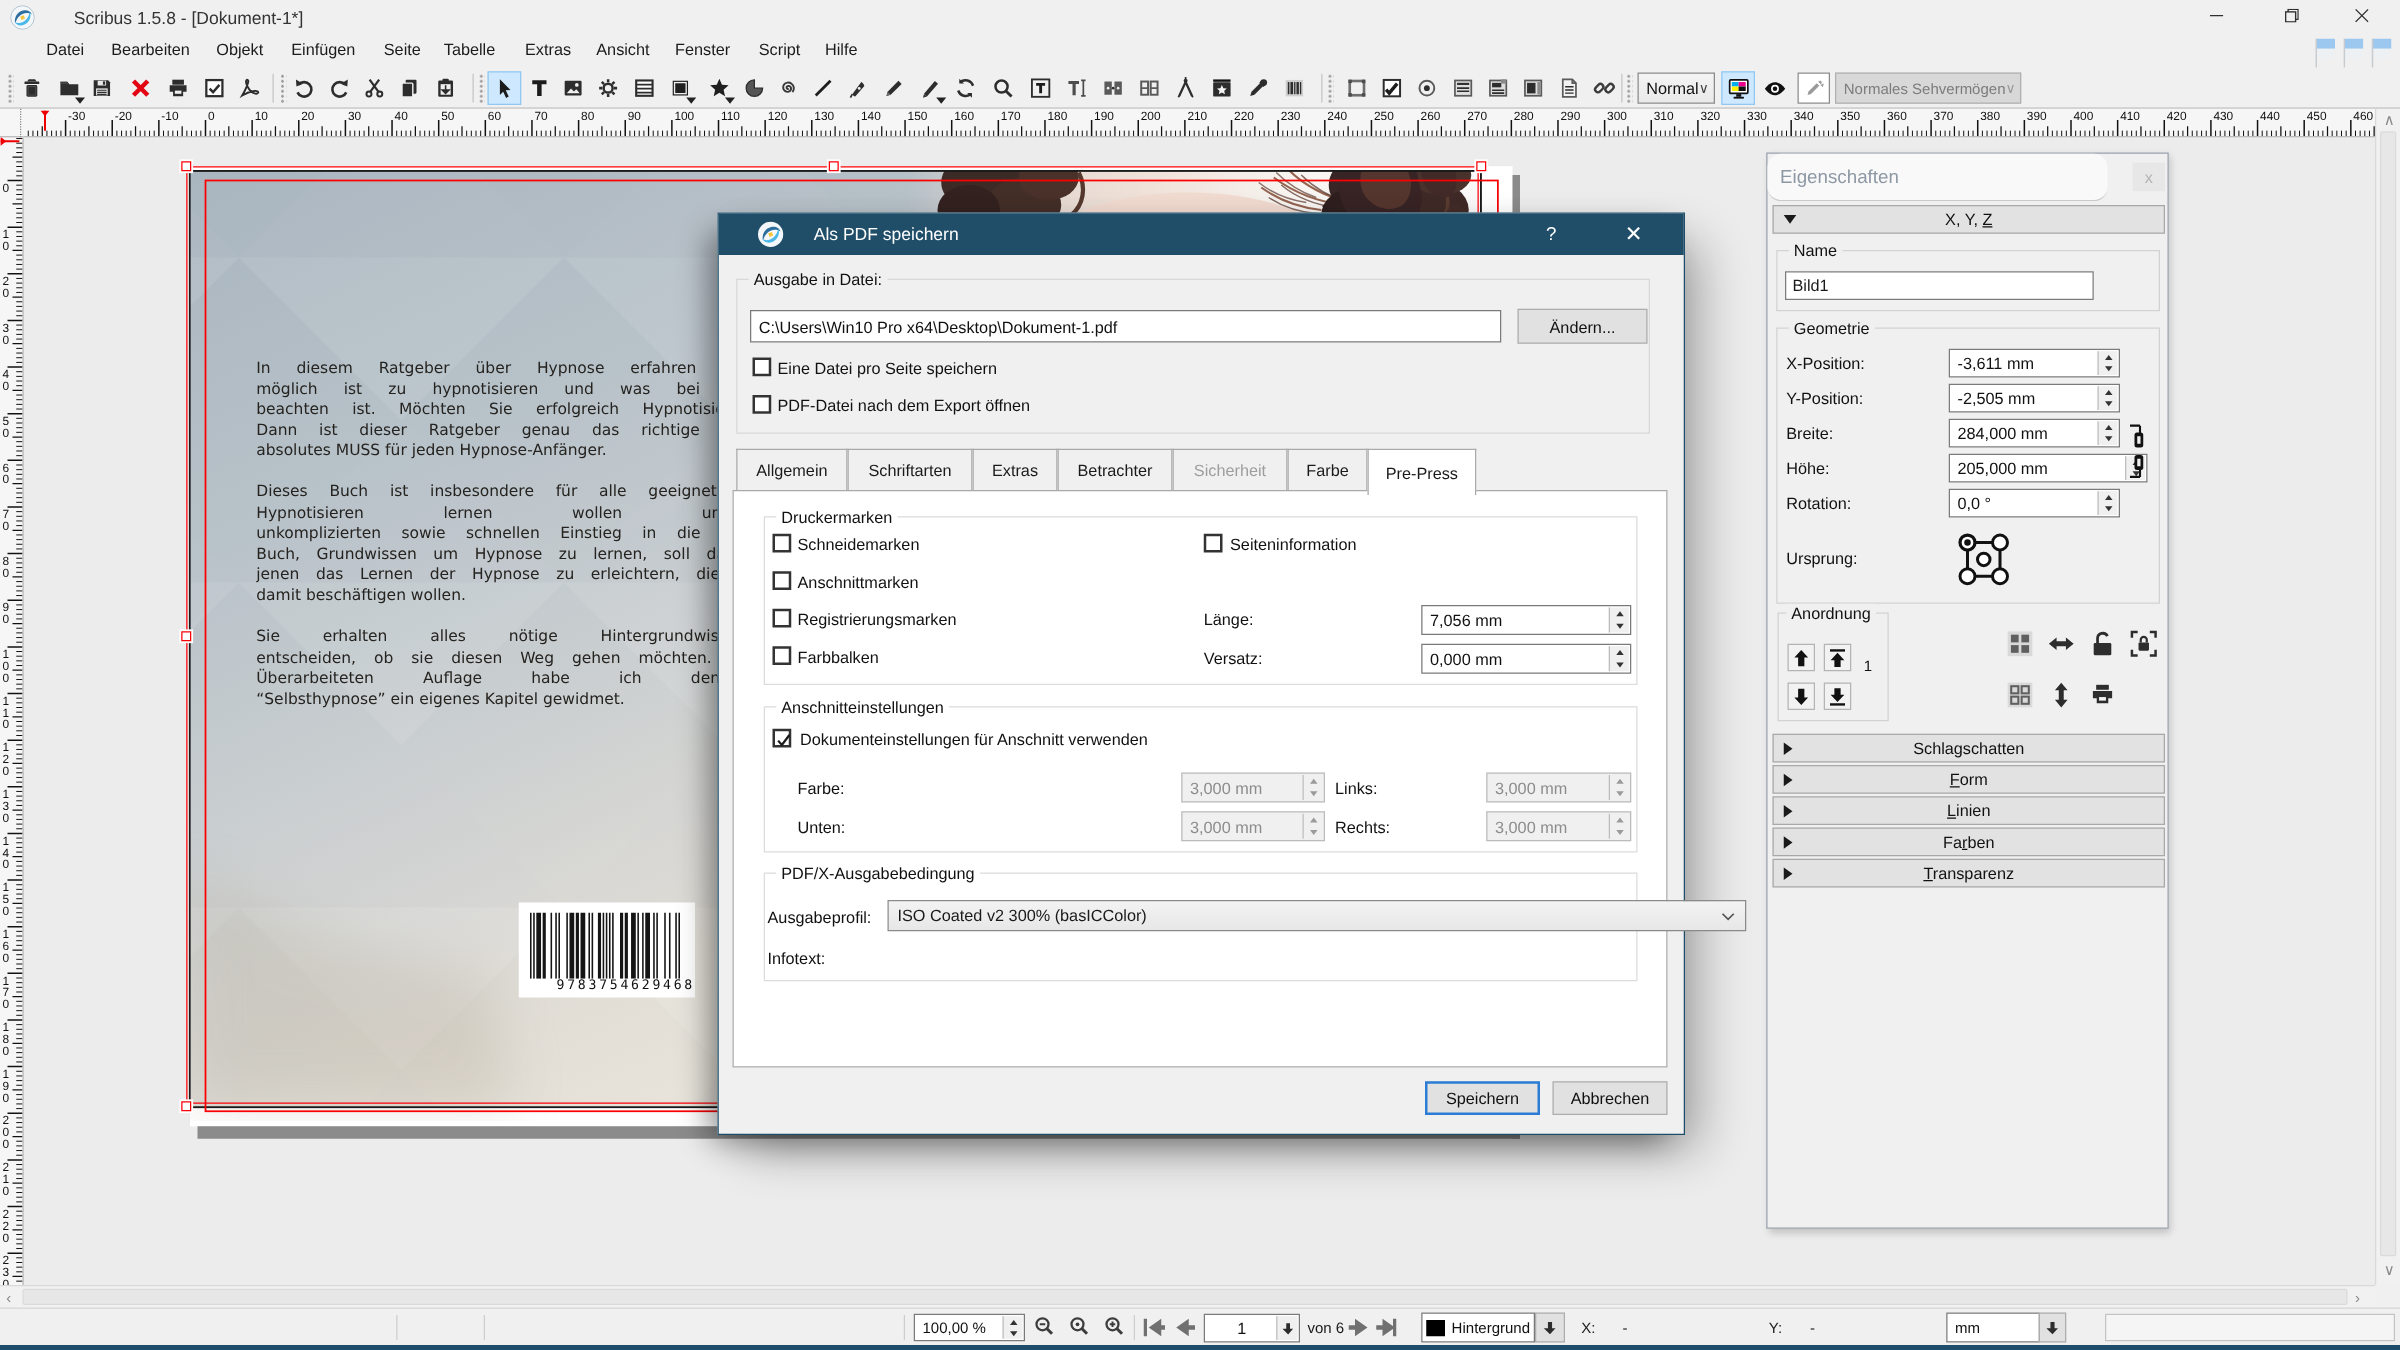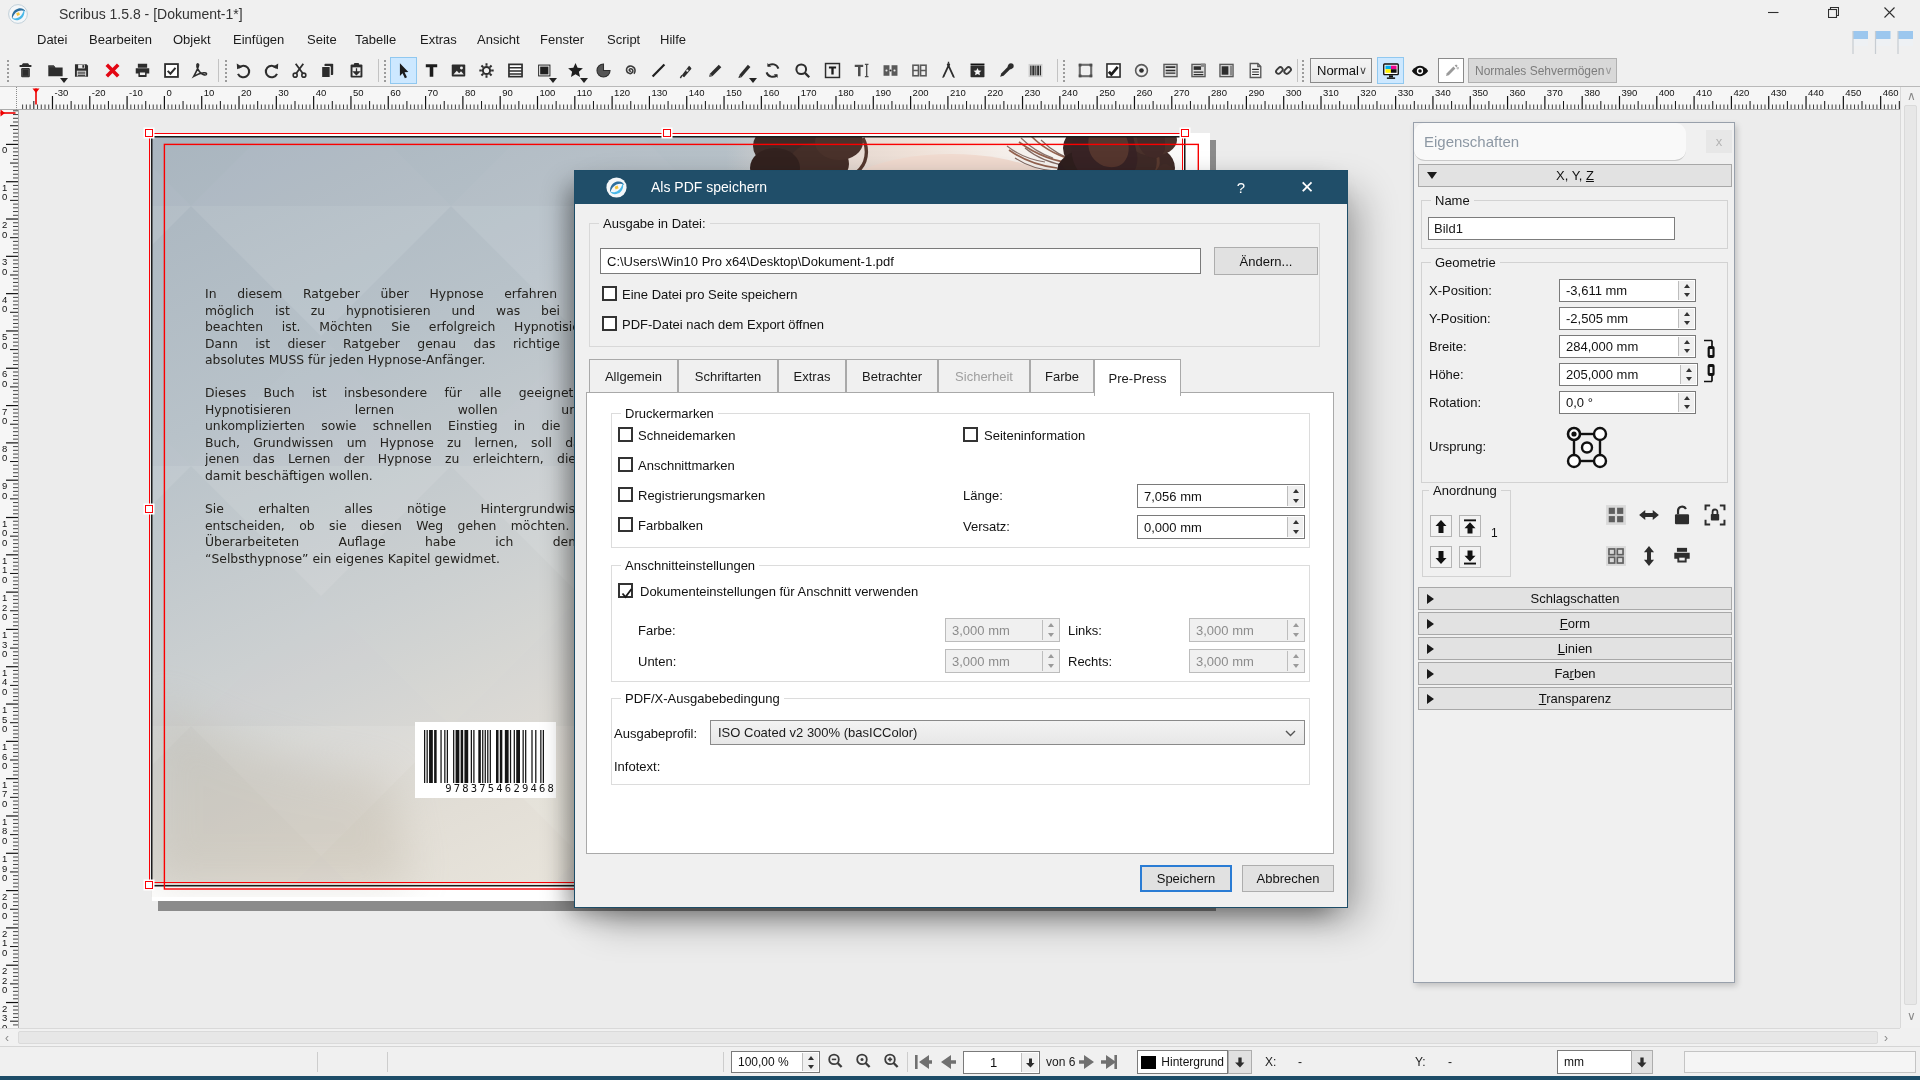--- a/index.html
+++ b/index.html
@@ -1758,21 +1758,21 @@
         <div>
           <span class="arr-dn"></span>
         </div>
       </div>
   </div>
 
   <div class="gbw" style="left:36px;top:527px;width:699px;height:87px">
     <div class="gb-label">PDF/X-Ausgabebedingung</div>
   </div>
   <div class="cblabel abs" style="left:39px;top:555px">Ausgabeprofil:</div>
-  <div class="abs" style="left:135px;top:549px;width:595px;height:25px;background:linear-gradient(#f3f3f3,#e7e7e7);border:1px solid #8a8a8a;display:flex;align-items:center;padding:0 7px;font-size:13px">
+  <div class="abs" style="left:135px;top:549px;width:687px;height:25px;background:linear-gradient(#f3f3f3,#e7e7e7);border:1px solid #8a8a8a;display:flex;align-items:center;padding:0 7px;font-size:13px">
     <span>ISO Coated v2 300% (basICColor)</span>
     <svg class="abs" style="right:8px;top:9px" width="11" height="7" viewBox="0 0 11 7">
         <path d="M1 1l4.5 4.5L10 1" fill="none" stroke="#555" stroke-width="1.4"></path>
       </svg>
   </div>
   <div class="cblabel abs" style="left:39px;top:588px">Infotext:</div>
 
   <div class="btn default abs" style="left:565px;top:694px;width:92px;height:27px">
     <span>Speichern</span>
   </div>
@@ -1832,21 +1832,21 @@
     <div class="spin">
         <div>
           <span class="arr-up"></span>
         </div>
         <div>
           <span class="arr-dn"></span>
         </div>
       </div>
   </div>
   <div class="prop-label abs" style="left:15px;top:244px">Höhe:</div>
-  <div class="field abs" style="left:145px;top:240px;width:139px;height:23px">
+  <div class="field abs" style="left:145px;top:240px;width:159px;height:23px">
     <span>205,000 mm</span>
     <div class="spin">
         <div>
           <span class="arr-up"></span>
         </div>
         <div>
           <span class="arr-dn"></span>
         </div>
       </div>
   </div>

